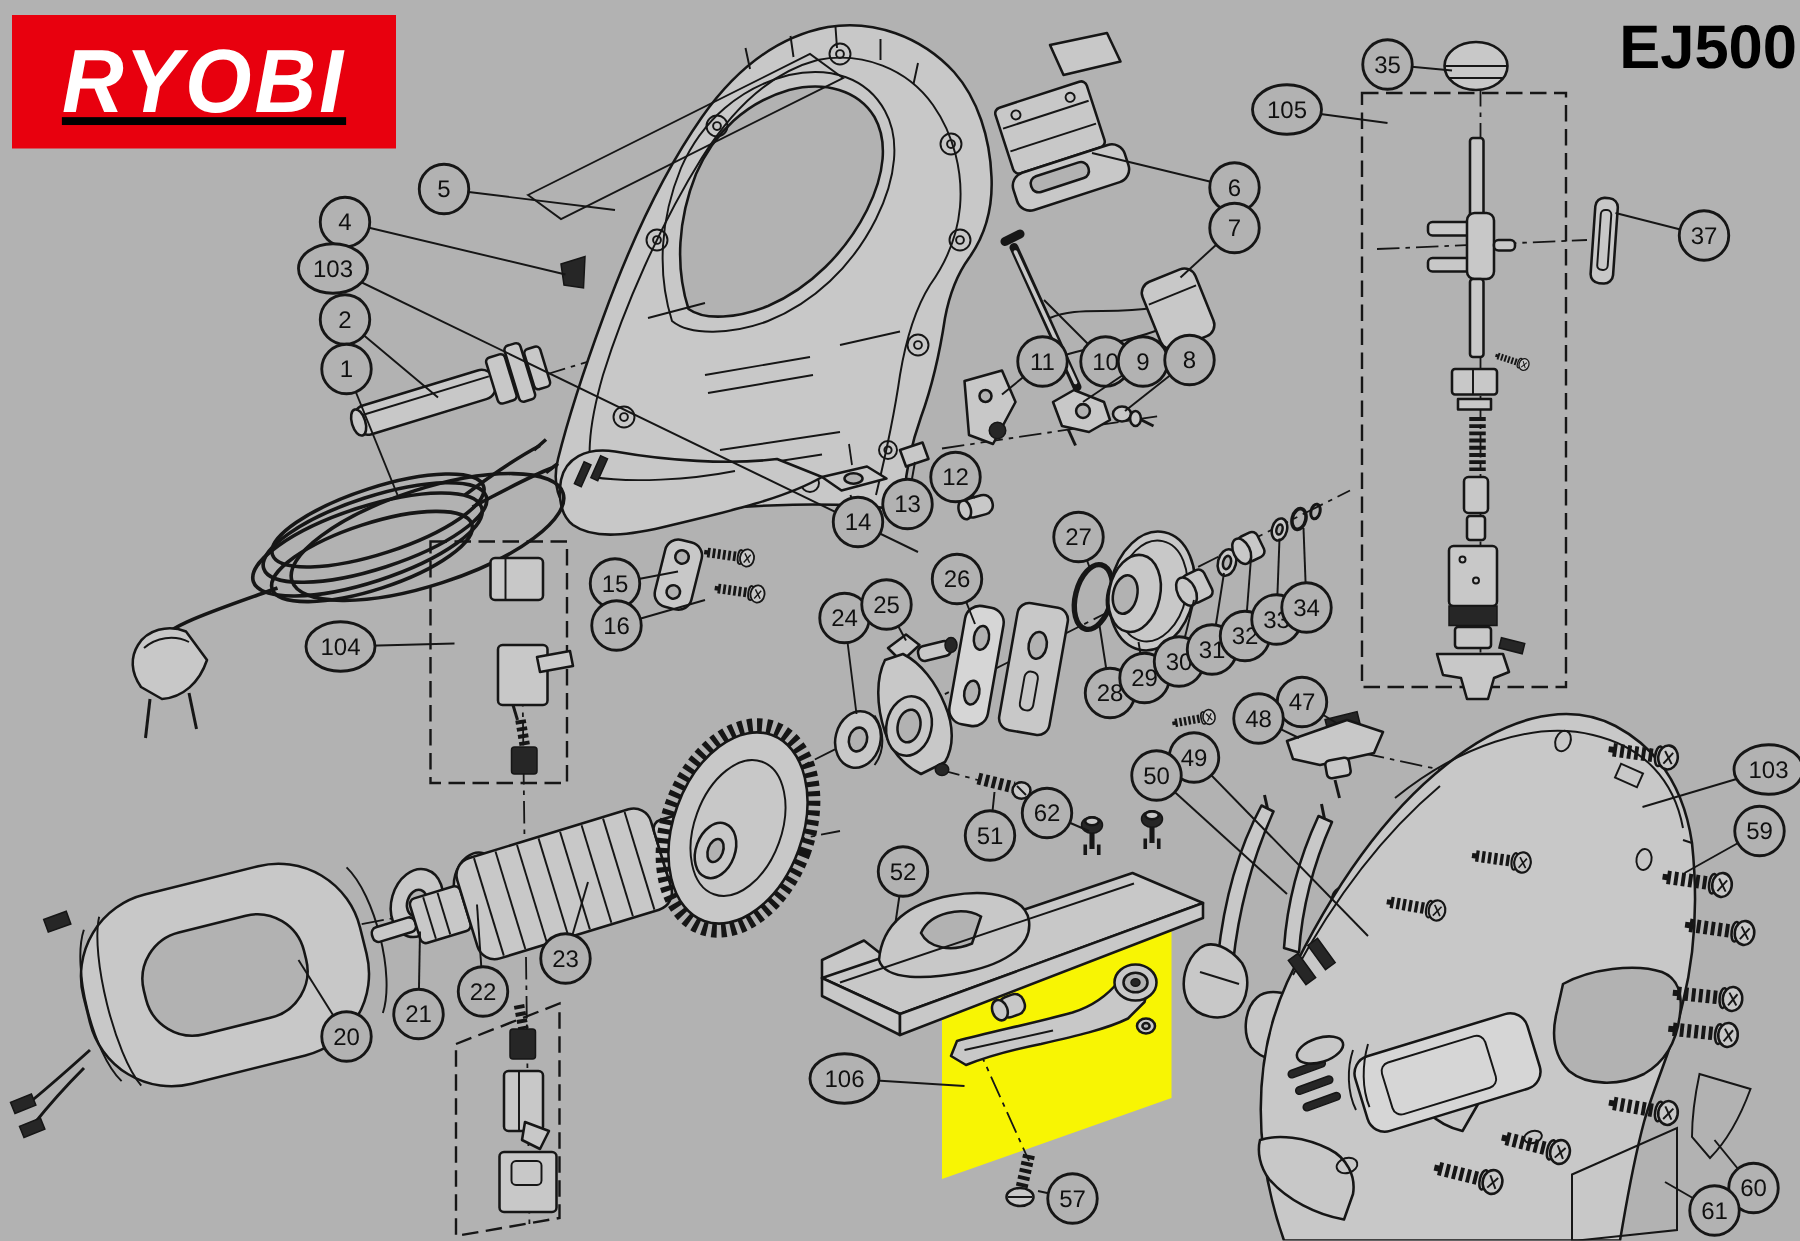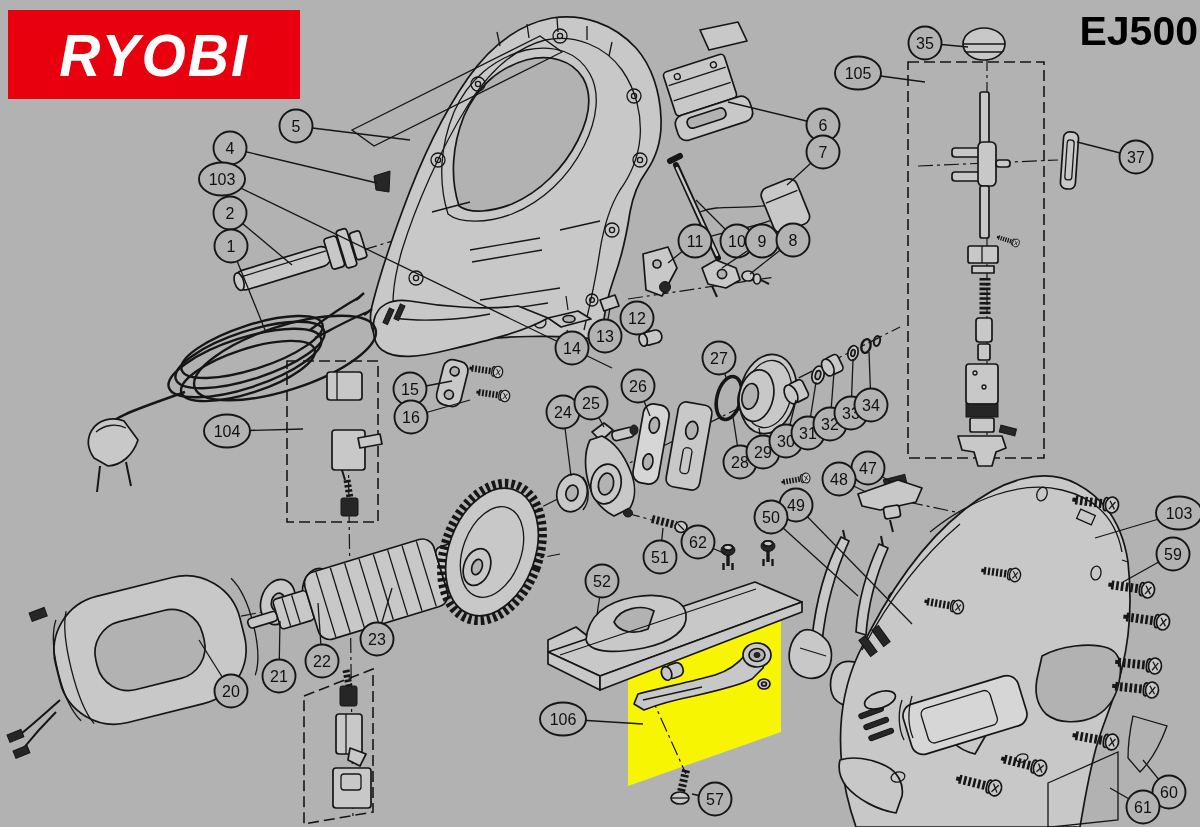--- a/index.html
+++ b/index.html
@@ -16,22 +16,22 @@
   .bgf{fill:var(--background);stroke:var(--line);stroke-width:1.7;}
   .ln{fill:none;stroke:var(--line);stroke-width:1.3;}
   .ln2{fill:none;stroke:var(--line);stroke-width:2;}
   .dk{fill:#262626;stroke:var(--line);stroke-width:1;}
   .dashbox{fill:none;stroke:var(--line);stroke-width:1.6;stroke-dasharray:11 5;}
   .axis{fill:none;stroke:var(--line);stroke-width:1.2;stroke-dasharray:15 4 3 4;}
   .thread{stroke:var(--line);stroke-dasharray:2.6 2.2;fill:none;}
   .leader{stroke:var(--line);stroke-width:1.3;fill:none;}
   .balloon{fill:var(--background);stroke:var(--line);stroke-width:1.9;}
   .balloon-label{font:16px "Liberation Sans",sans-serif;fill:#101010;text-anchor:middle;}
-  #logo{position:absolute;left:8px;top:10px;width:292px;height:89px;background:var(--logo-bg);
-        display:flex;align-items:center;justify-content:center;}
+  #logo{position:absolute;left:8px;top:10px;width:256px;height:89px;background:var(--logo-bg);
+        display:flex;align-items:center;justify-content:center;text-decoration:underline;}
   #logo span{color:var(--logo-text);font-weight:bold;font-style:italic;font-size:57px;
              letter-spacing:2px;transform:scaleY(1.05);}
   #model{position:absolute;right:2px;top:8px;color:var(--title-text);
          font-weight:bold;font-size:41px;letter-spacing:0px;text-align:right;}
 </style>
 </head>
 <body>
 
 <div id="stage">
 <svg width="1200" height="827" viewBox="0 0 1200 827">

